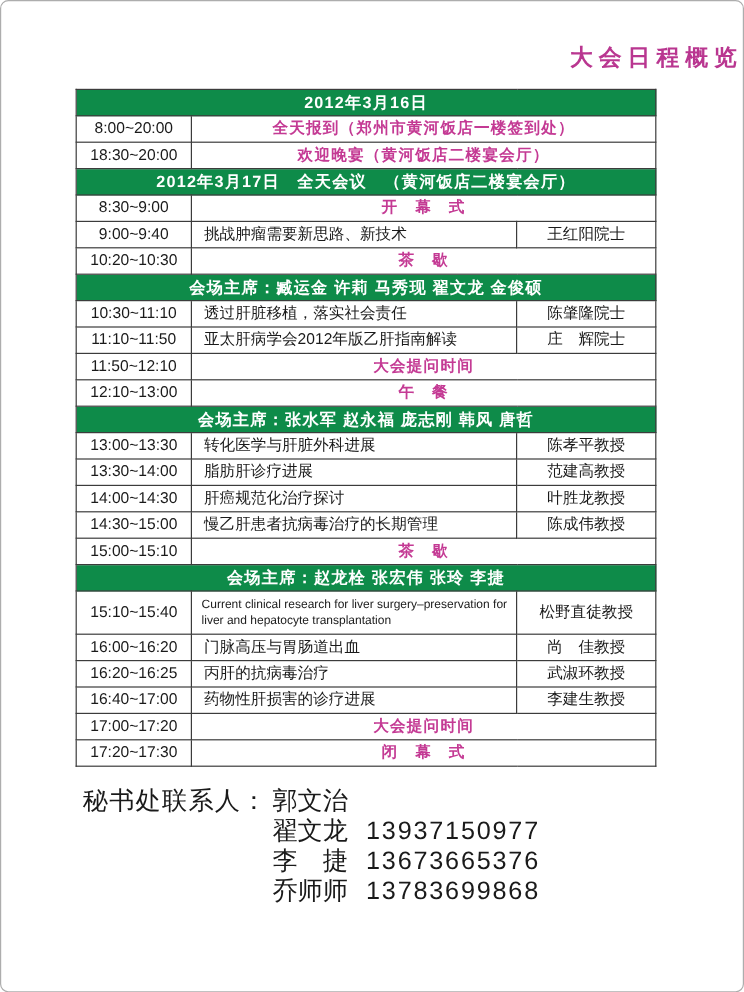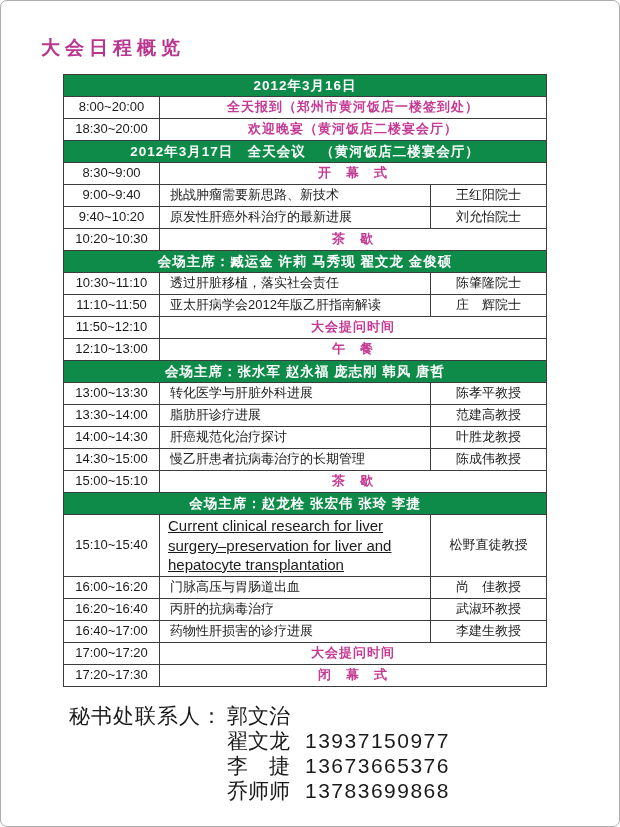--- a/index.html
+++ b/index.html
@@ -15,21 +15,21 @@
     width: 620px; height: 827px;
     font-family: "Liberation Sans", "DejaVu Sans", sans-serif;
     color: var(--ink);
     border: 1px solid #ADADAD;
     border-radius: 7px;
     overflow: hidden;
     position: relative;
   }
   .page-title {
     margin-top: 34px;
-    text-align: left;
+    text-align: right;
     font-size: 19px;
     font-weight: bold;
     letter-spacing: 5px;
     color: var(--title-magenta);
     padding-left: 40px;
   }
   table.schedule {
     margin: 13px 0 0 62px;
     width: 483px;
     border-collapse: collapse;
@@ -60,25 +60,24 @@
   td.event-cell {
     text-align: center;
     color: var(--magenta);
     font-weight: bold;
     letter-spacing: 1px;
   }
   td.talk-cell { text-align: left; padding-left: 10px; }
   td.speaker-cell { text-align: center; }
   tr.row-tall td { height: 36px; }
   td.small-en {
-    font-size: 15px;
+    font-size: 10px;
     line-height: 1.3;
     letter-spacing: 0;
     padding-left: 8px;
-    text-decoration: underline;
   }
   .contacts {
     margin: 16px 0 0 68px;
     font-size: 21px;
     color: var(--ink);
   }
   .contact-line {
     display: flex;
     align-items: center;
     line-height: 25px;
@@ -128,25 +127,20 @@
       <tr>
         <td class="time-cell">8:30~9:00</td>
         <td class="event-cell" colspan="2">开　幕　式</td>
       </tr>
       <tr>
         <td class="time-cell">9:00~9:40</td>
         <td class="talk-cell">挑战肿瘤需要新思路、新技术</td>
         <td class="speaker-cell">王红阳院士</td>
       </tr>
       <tr>
-        <td class="time-cell">9:40~10:20</td>
-        <td class="talk-cell">原发性肝癌外科治疗的最新进展</td>
-        <td class="speaker-cell">刘允怡院士</td>
-      </tr>
-      <tr>
         <td class="time-cell">10:20~10:30</td>
         <td class="event-cell" colspan="2">茶　歇</td>
       </tr>
       <tr>
         <td class="green-cell" colspan="3">会场主席：臧运金 许莉 马秀现 翟文龙 金俊硕</td>
       </tr>
       <tr>
         <td class="time-cell">10:30~11:10</td>
         <td class="talk-cell">透过肝脏移植，落实社会责任</td>
         <td class="speaker-cell">陈肇隆院士</td>
@@ -198,21 +192,21 @@
         <td class="time-cell">15:10~15:40</td>
         <td class="talk-cell small-en">Current clinical research for liver surgery–preservation for liver and hepatocyte transplantation</td>
         <td class="speaker-cell">松野直徒教授</td>
       </tr>
       <tr>
         <td class="time-cell">16:00~16:20</td>
         <td class="talk-cell">门脉高压与胃肠道出血</td>
         <td class="speaker-cell">尚　佳教授</td>
       </tr>
       <tr>
-        <td class="time-cell">16:20~16:40</td>
+        <td class="time-cell">16:20~16:25</td>
         <td class="talk-cell">丙肝的抗病毒治疗</td>
         <td class="speaker-cell">武淑环教授</td>
       </tr>
       <tr>
         <td class="time-cell">16:40~17:00</td>
         <td class="talk-cell">药物性肝损害的诊疗进展</td>
         <td class="speaker-cell">李建生教授</td>
       </tr>
       <tr>
         <td class="time-cell">17:00~17:20</td>

